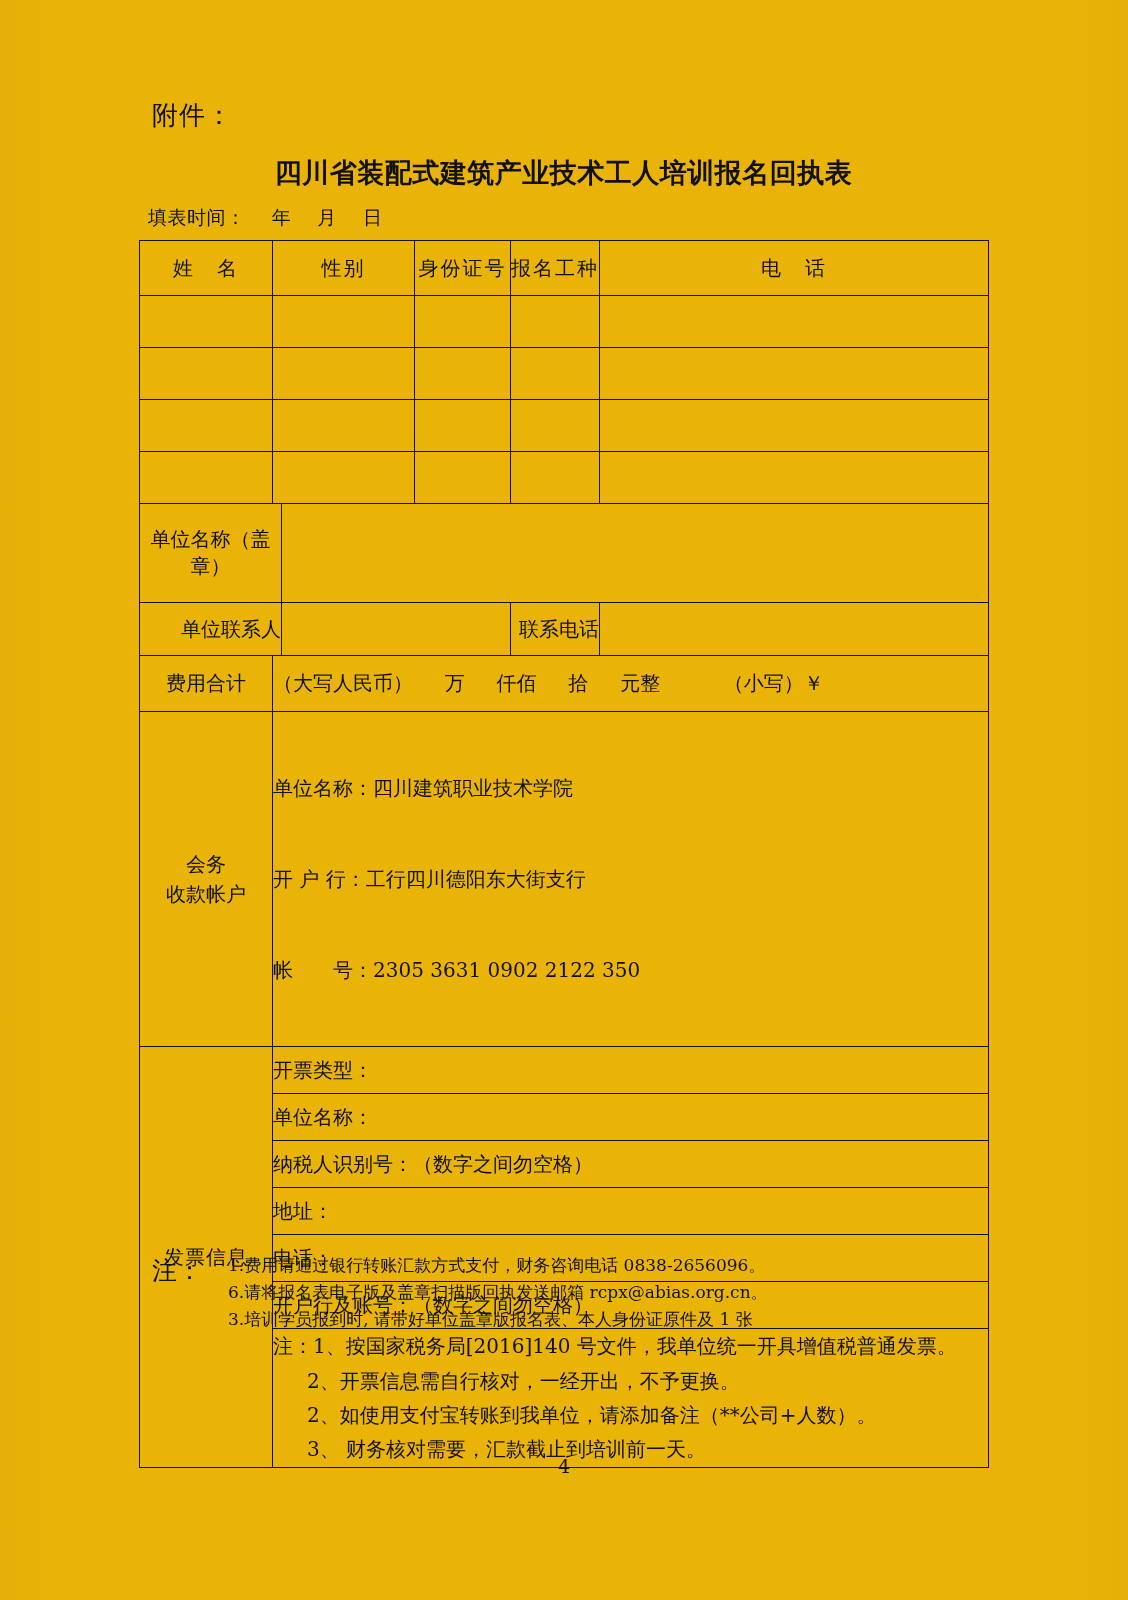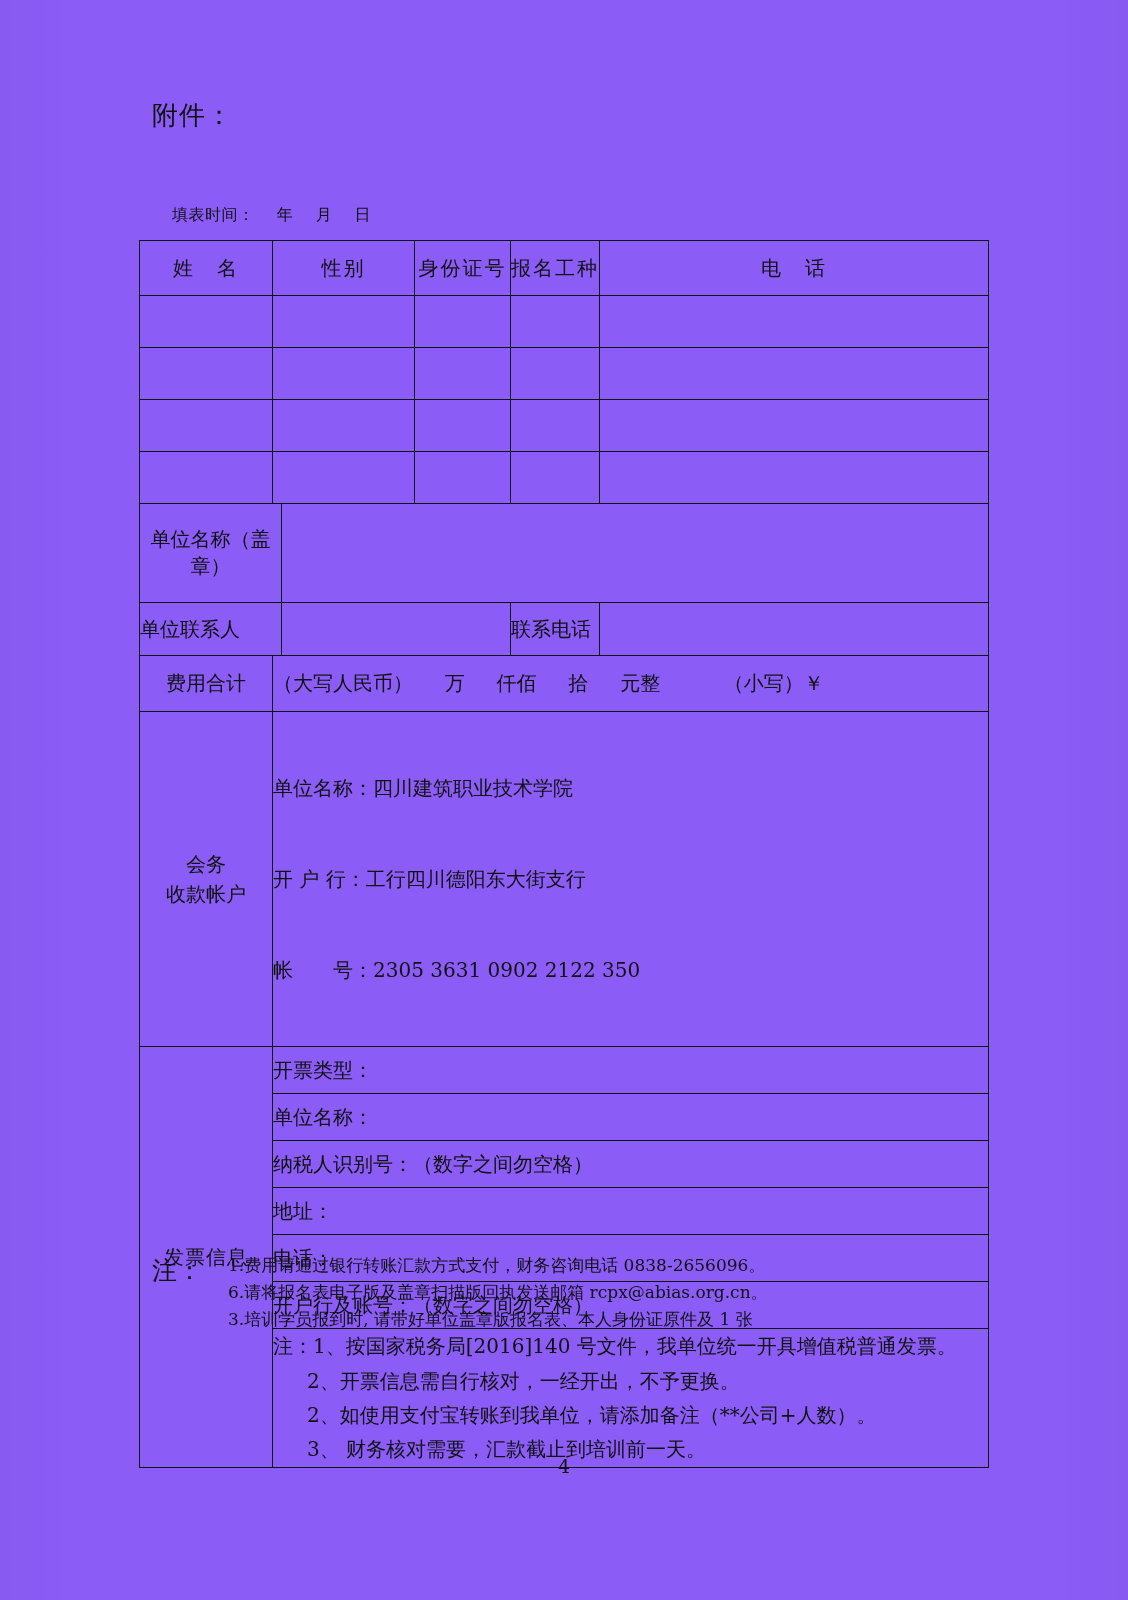--- a/index.html
+++ b/index.html
@@ -12,21 +12,21 @@
     height: 1600px;
     font-family: "DejaVu Sans", "Liberation Sans", sans-serif;
     color: #111111;
     position: relative;
     overflow: hidden;
   }
 
   .page {
     position: absolute;
     inset: 0;
-    background: #8b5cf6;
+    background: #eab308;
   }
 
   
   .paper-tint {
     position: absolute;
     inset: 0;
     background:
       linear-gradient(90deg, rgba(0,0,0,0.018) 0%, rgba(0,0,0,0) 6%, rgba(0,0,0,0) 94%, rgba(0,0,0,0.02) 100%);
     pointer-events: none;
   }
@@ -47,23 +47,23 @@
     width: 849px;
     text-align: center;
     font-size: 27px;
     font-weight: bold;
     letter-spacing: 0.5px;
     font-family: "DejaVu Sans", "Liberation Sans", sans-serif;
   }
 
   .fill-date {
     position: absolute;
-    left: 172px;
+    left: 148px;
     top: 205px;
-    font-size: 16px;
+    font-size: 19px;
     font-family: "DejaVu Serif", "Liberation Serif", serif;
     letter-spacing: 0.5px;
     white-space: pre;
   }
 
   
   .form-table {
     position: absolute;
     left: 139px;
     top: 240px;
@@ -87,21 +87,21 @@
     letter-spacing: 2px;
     font-family: Liberation Serif, serif;
   }
   .data-row td { height: 51px; }
 
   .unit-name-cell {
     height: 98px;
     text-align: center;
     font-size: 21px;
   }
-  .contact-cell { height: 52px; text-align: left; font-size: 21px; }
+  .contact-cell { height: 52px; text-align: right; font-size: 21px; }
   .fee-label-cell { height: 55px; text-align: center; font-size: 21px; }
   .fee-value-cell {
     height: 55px;
     text-align: left;
     padding-left: 18px;
     font-size: 21px;
     white-space: pre;
     margin-left: 12px;
   }
 
@@ -171,20 +171,21 @@
   }
 </style>
 </head>
 <body>
 
 <div class="page">
   <div class="paper-tint"></div>
 
   <div class="attachment-label">附件：</div>
 
+  <div class="doc-title">四川省装配式建筑产业技术工人培训报名回执表</div>
 
   <div class="fill-date">填表时间：    年    月    日</div>
 
   <table class="form-table">
     <colgroup>
       <col style="width:65px">
       <col style="width:68px">
       <col style="width:9px">
       <col style="width:133px">
       <col style="width:96px">

